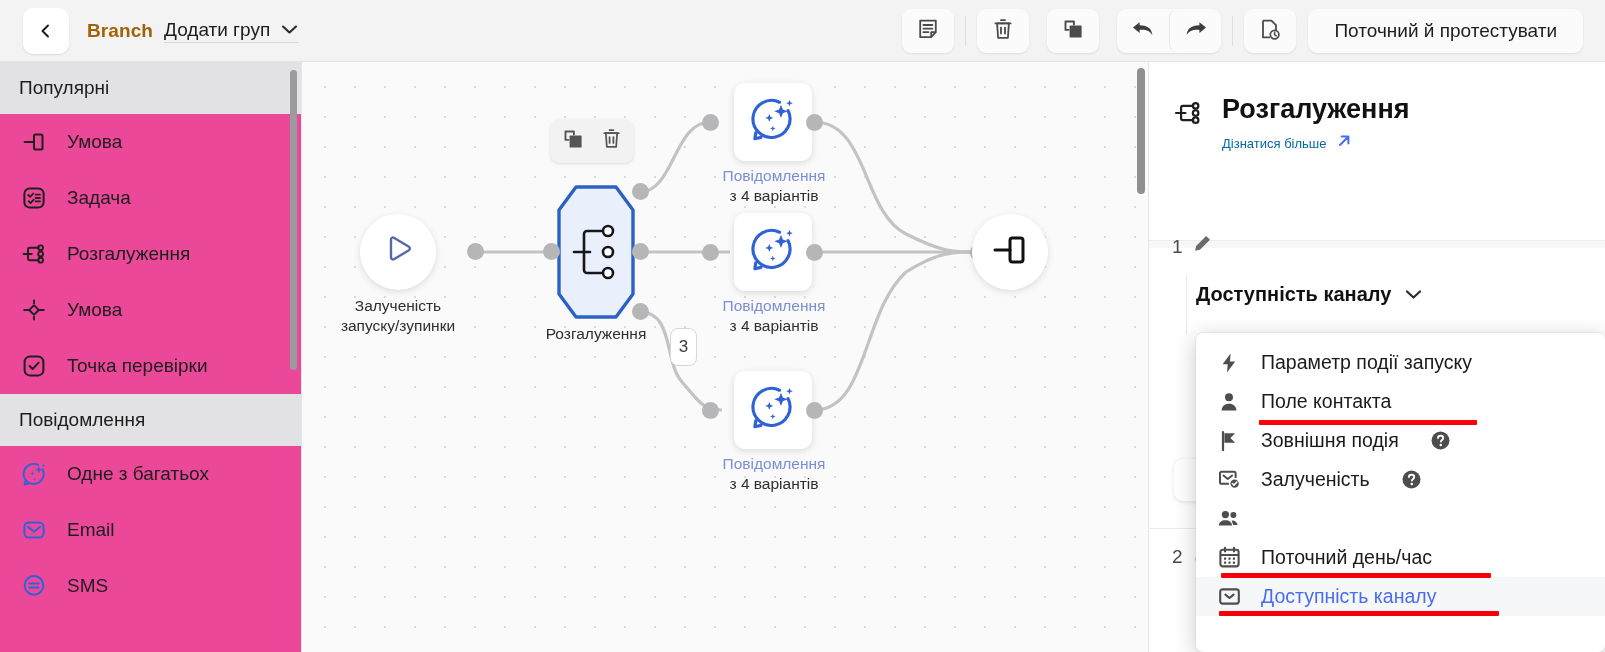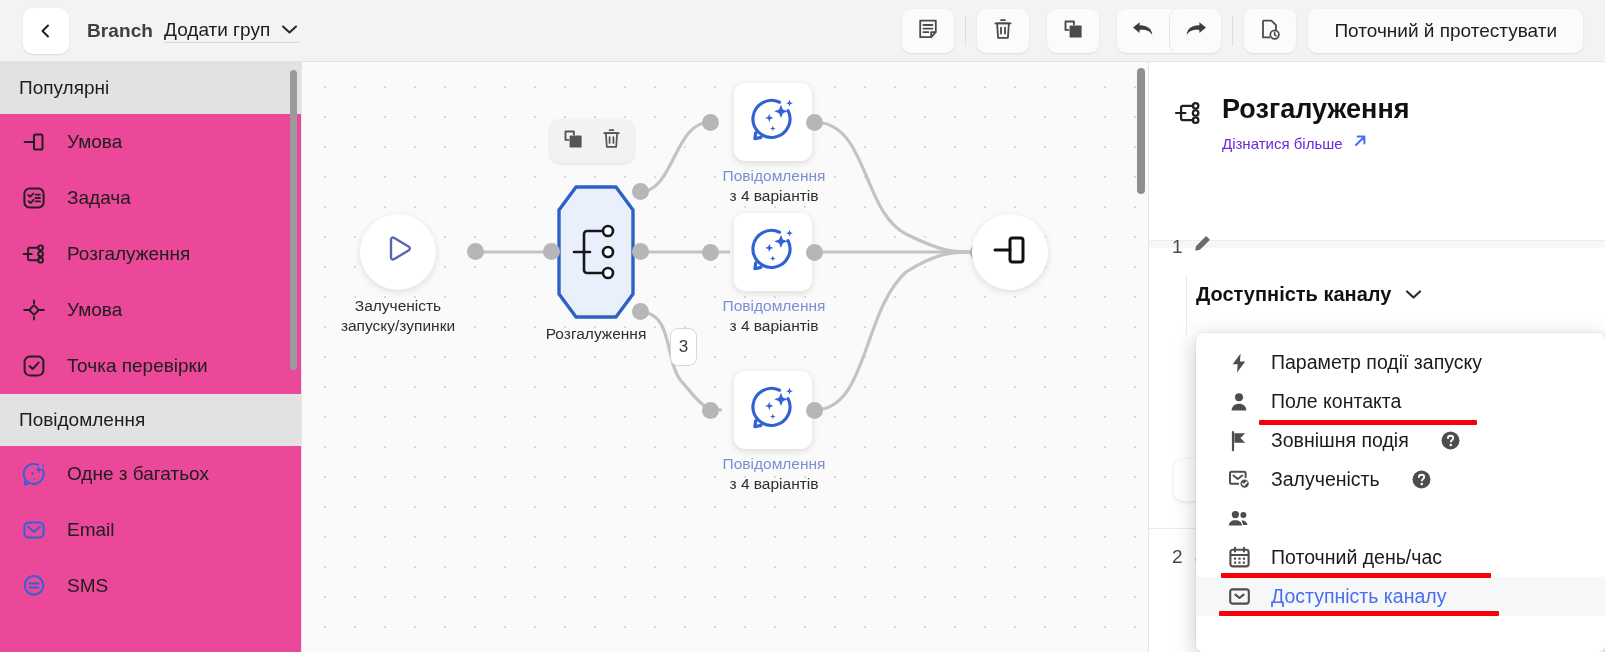--- a/index.html
+++ b/index.html
@@ -18,21 +18,21 @@
     background:#f3f3f4; display:flex; align-items:center;
     border-bottom:1px solid #e4e4e6;
   }
   .back-btn{
     margin-left:23px; width:46px; height:46px; border-radius:10px;
     background:#ffffff; display:flex; align-items:center; justify-content:center;
     box-shadow:0 1px 2px rgba(0,0,0,.10); cursor:pointer;
   }
   .back-btn svg{ display:block; }
   .brand{
-    margin-left:18px; font-size:19px; font-weight:700; color:#404040; letter-spacing:.1px;
+    margin-left:18px; font-size:19px; font-weight:700; color:#a16207; letter-spacing:.1px;
   }
   .label-chip{
     margin-left:11px; display:flex; align-items:center; gap:10px; cursor:pointer;
     border-bottom:1px solid #d8d8dc; padding-bottom:1px;
   }
   .label-chip .txt{ font-size:19px; color:#1c1c1c; }
   .chev{ display:block; }
 
   .tools{
     position:absolute; right:22px; top:0; height:62px; display:flex; align-items:center;
@@ -120,21 +120,21 @@
   }
 
   
   .rpanel{
     position:absolute; left:1148px; top:62px; width:457px; height:590px;
     background:#ffffff; border-left:1px solid #e6e6e8; overflow:hidden;
   }
   .rp-head{ padding:32px 0 0 24px; display:flex; gap:19px; align-items:flex-start; }
   .rp-title{ font-size:27px; font-weight:700; color:#111; line-height:30px; }
   .rp-link{ display:flex; align-items:center; gap:9px; margin-top:9px; cursor:pointer; }
-  .rp-link .t{ font-size:15px; color:#6d28d9; }
+  .rp-link .t{ font-size:13px; color:#0369a1; }
   .rp-div{ position:absolute; left:0; top:178px; width:457px; height:1px; background:#ececee; }
   .rp-divbg{ position:absolute; left:0; top:178px; width:457px; height:8px; background:#f7f7f8; }
 
   .rule-num{ position:absolute; left:1172px; top:236px; font-size:19px; color:#4a4a4a; }
   .rule-pencil{ position:absolute; left:1193px; top:234px; }
   .rule-box{
     position:absolute; left:1186px; top:275px; width:419px; min-height:60px;
     border-left:1px solid #e9e9eb;
   }
   .rule-select{
@@ -152,21 +152,21 @@
   .rule2-pencil{ position:absolute; left:1193px; top:544px; }
 
   
   .dropdown{
     position:absolute; left:1196px; top:333px; width:409px; height:319px;
     background:#ffffff; border-radius:7px;
     box-shadow:0 5px 22px rgba(0,0,0,.22), 0 0 0 1px rgba(0,0,0,.04);
     padding-top:10px; overflow:hidden;
   }
   .dd-item{
-    height:39px; display:flex; align-items:center; gap:19px; padding-left:30px; cursor:pointer;
+    height:39px; display:flex; align-items:center; gap:19px; padding-left:20px; cursor:pointer;
     position:relative;
   }
   .dd-item.selected{ background:#f6f7f9; }
   .dd-ico{ width:26px; height:26px; display:flex; align-items:center; justify-content:center; flex:0 0 26px; }
   .dd-lbl{ font-size:19.5px; color:#1b1b1b; white-space:nowrap; }
   .dd-item.selected .dd-lbl{ color:#4a6cf0; }
   .help{ margin-left:12px; display:flex; align-items:center; }
   .underline{
     position:absolute; height:5px; background:#f6000a; border-radius:1px;
   }

